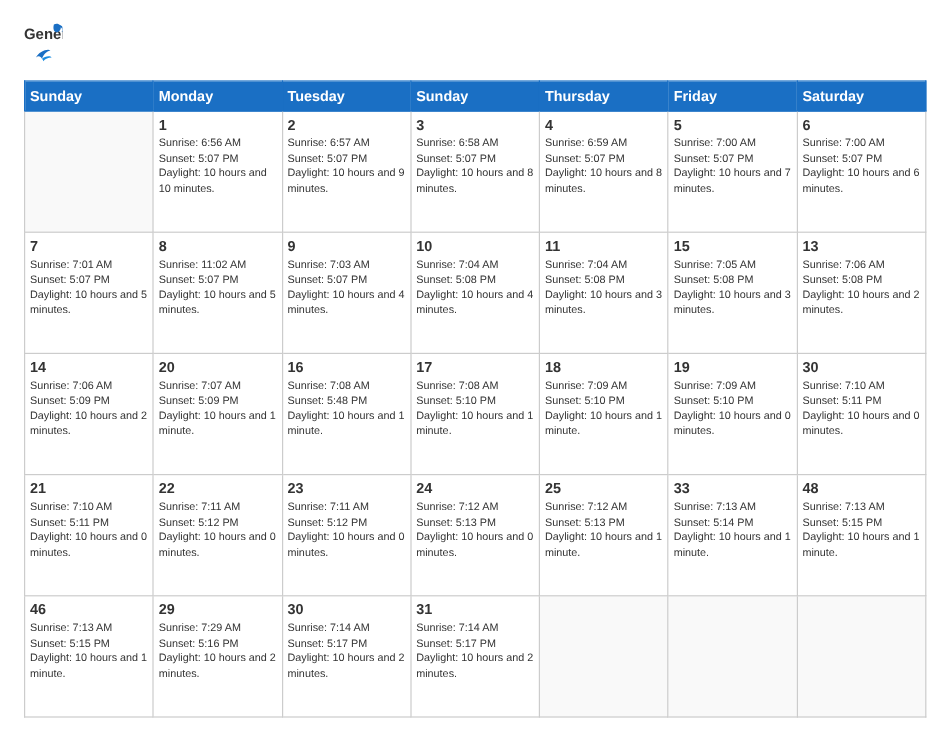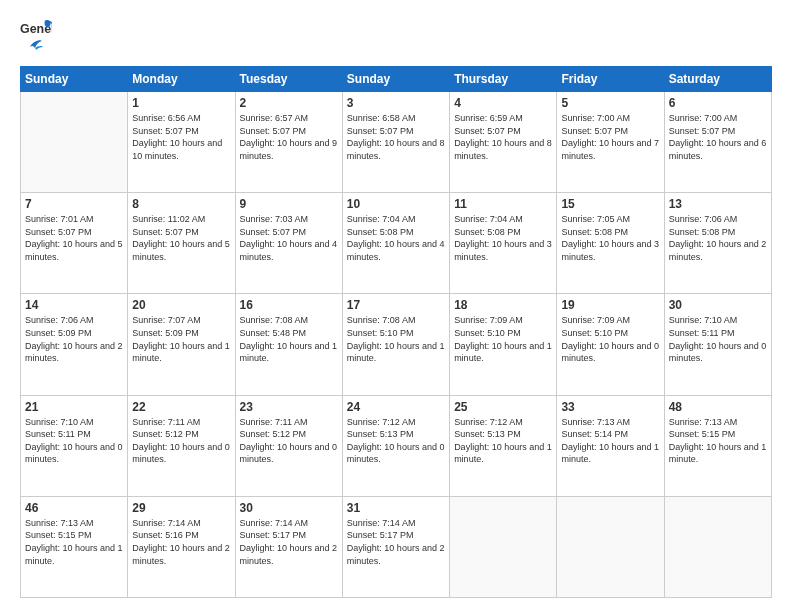--- a/index.html
+++ b/index.html
@@ -333,21 +333,21 @@
         <tr>
           <td>
             <span class="day-num">46</span>
             <div class="day-info">Sunrise: 7:13 AM
 Sunset: 5:15 PM
 Daylight: 10 hours
 and 1 minute.</div>
           </td>
           <td>
             <span class="day-num">29</span>
-            <div class="day-info">Sunrise: 7:14 AM
+            <div class="day-info">Sunrise: 7:29 AM
 Sunset: 5:16 PM
 Daylight: 10 hours
 and 2 minutes.</div>
           </td>
           <td>
             <span class="day-num">30</span>
             <div class="day-info">Sunrise: 7:14 AM
 Sunset: 5:17 PM
 Daylight: 10 hours
 and 2 minutes.</div>

